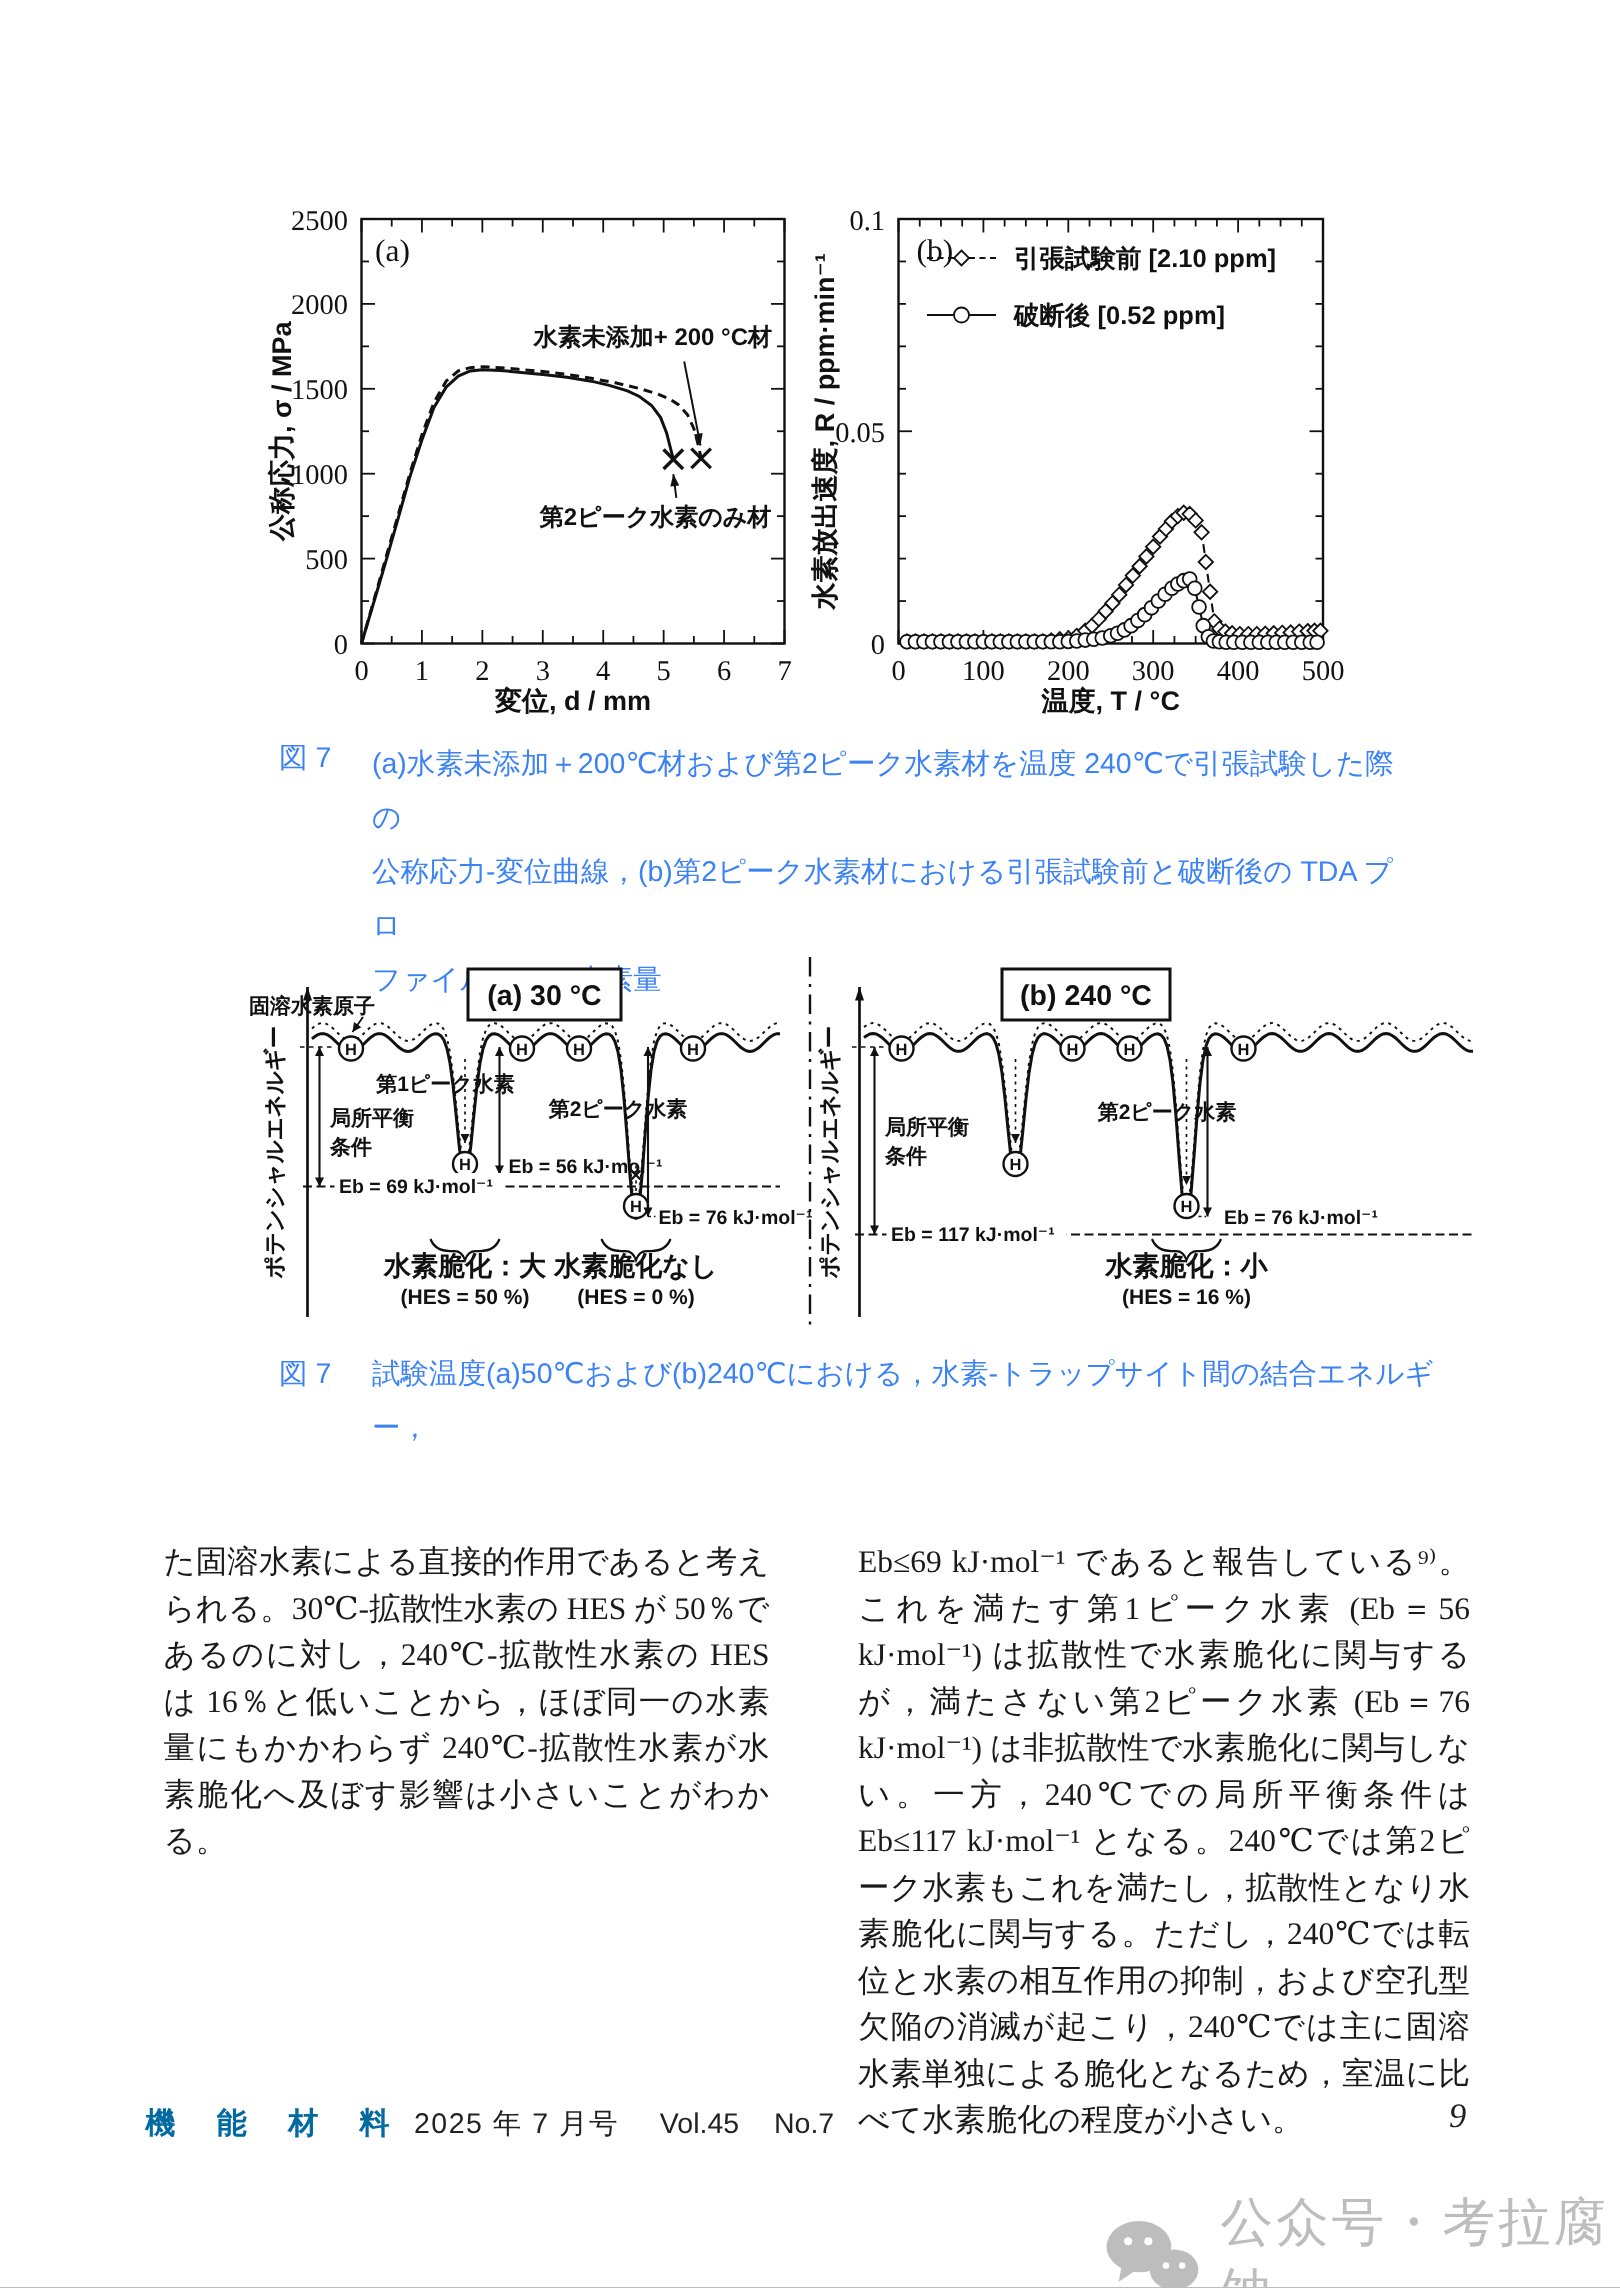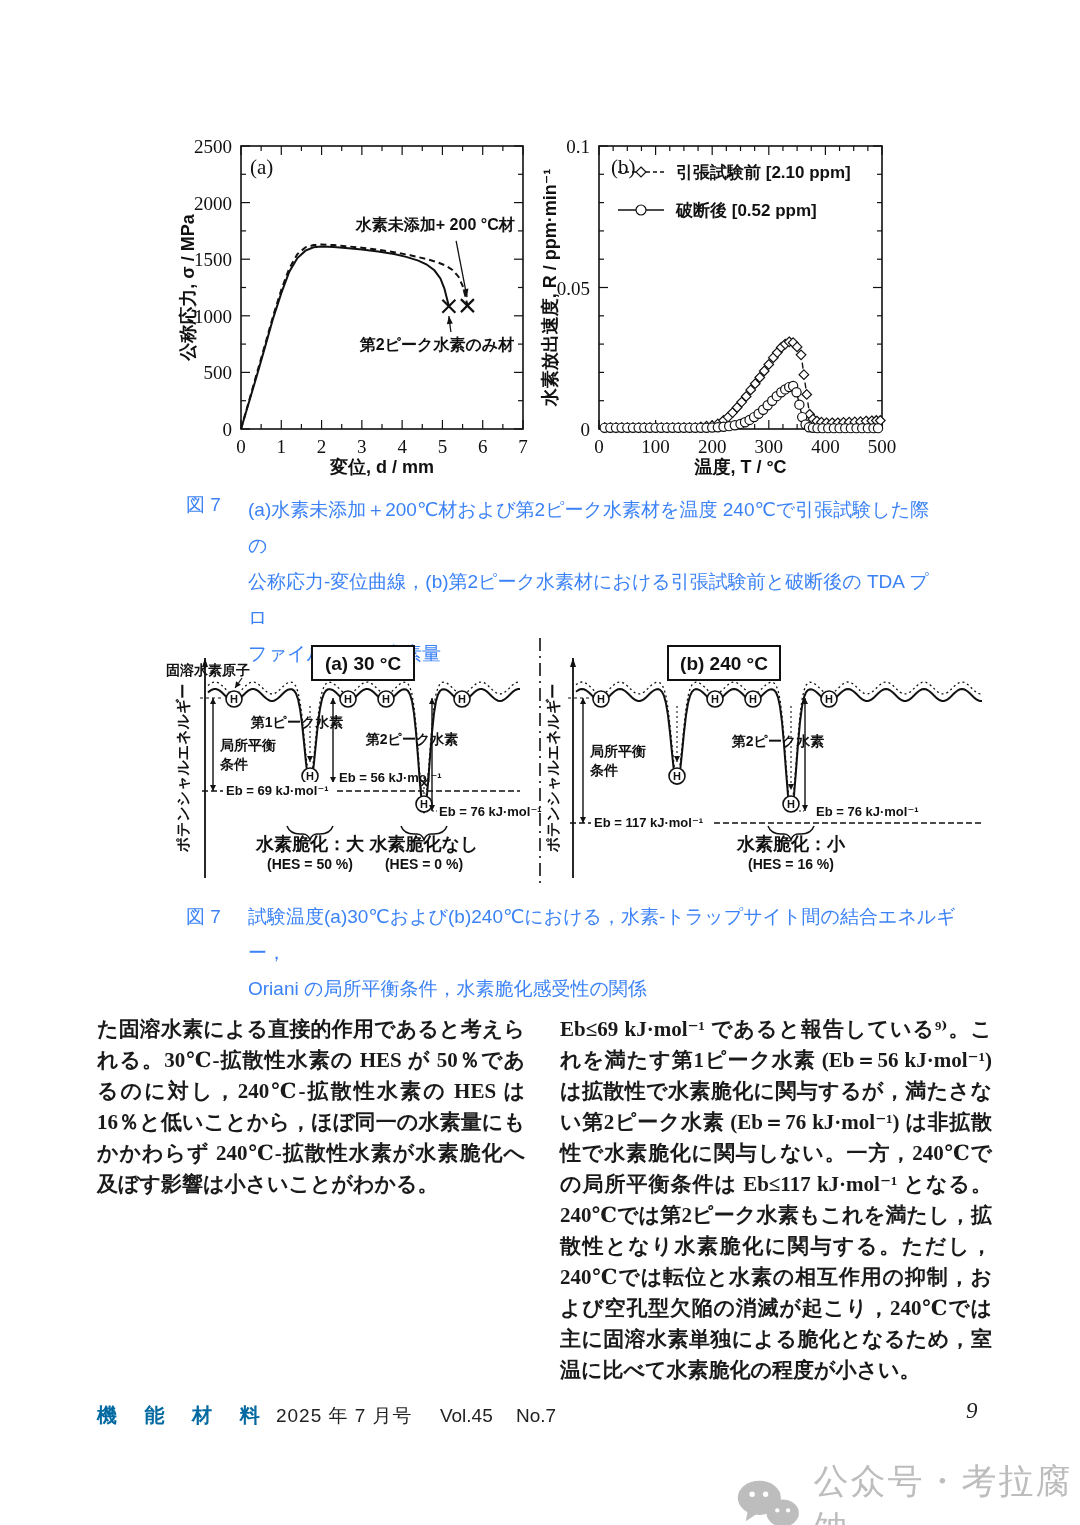--- a/index.html
+++ b/index.html
@@ -29,21 +29,21 @@
            font-size:19px;color:#3b82f6;}
   .caption .cap-label{position:absolute;left:0;top:0;}
   .caption .cap-body{margin-left:62px;line-height:36px;}
   #caption7{left:186px;top:492px;width:760px;}
   #caption8{left:186px;top:899px;width:780px;line-height:35px;}
   
   .bodycol{position:absolute;font-size:21px;line-height:31px;text-align:justify;
            font-family:"Liberation Serif","DejaVu Serif",serif;}
   #col-left{left:97px;top:1014px;width:428px;}
   #col-right{left:560px;top:1014px;width:432px;}
-  .bodycol p{margin:0;font-weight:bold;}
+  .bodycol p{margin:12px;}
   .bodycol p.indent{text-indent:1em;}
   
   .footer{position:absolute;left:97px;top:1402px;width:886px;height:28px;
           font-family:"Liberation Sans","DejaVu Sans",sans-serif;font-size:19px;color:#222;}
   .journal{font-weight:700;letter-spacing:11px;font-size:20px;}
   .issue{letter-spacing:1px;}
   .vol{margin-left:22px;} .num{margin-left:18px;}
   .pagenum{position:absolute;left:966px;top:1398px;font:italic 23px "Liberation Serif","DejaVu Serif",serif;color:#222;}
   
   .watermark{position:absolute;left:735px;top:1458px;display:flex;align-items:center;gap:12px;}
@@ -451,22 +451,21 @@
     <rect x="501" y="188" width="120" height="15" fill="#fff"></rect>
     <text class="f8s" x="504" y="201">Eb = 117 kJ·mol⁻¹</text>
     <text class="f8s" x="726" y="190">Eb = 76 kJ·mol⁻¹</text>
     <text class="f8big" x="701" y="224" text-anchor="middle">水素脆化：小</text>
     <text class="f8hes" x="701" y="243" text-anchor="middle">(HES = 16 %)</text>
   </svg>
 
   <div id="caption8" class="caption">
     <span class="cap-label">図 7</span>
     <div class="cap-body">
-      <div>試験温度(a)30℃および(b)240℃における，水素-トラップサイト間の結合エネルギー，</div>
-      <div>Oriani の局所平衡条件，水素脆化感受性の関係</div>
+      <div>試験温度(a)50℃および(b)240℃における，水素-トラップサイト間の結合エネルギー，</div>
     </div>
   </div>
 
   <div id="col-left" class="bodycol">
     <p>た固溶水素による直接的作用であると考えられる。30℃-拡散性水素の HES が 50％であるのに対し，240℃-拡散性水素の HES は 16％と低いことから，ほぼ同一の水素量にもかかわらず 240℃-拡散性水素が水素脆化へ及ぼす影響は小さいことがわかる。</p>
   </div>
   <div id="col-right" class="bodycol">
     <p>Eb≤69 kJ·mol⁻¹ であると報告している⁹⁾。これを満たす第1ピーク水素 (Eb＝56 kJ·mol⁻¹) は拡散性で水素脆化に関与するが，満たさない第2ピーク水素 (Eb＝76 kJ·mol⁻¹) は非拡散性で水素脆化に関与しない。一方，240℃での局所平衡条件は Eb≤117 kJ·mol⁻¹ となる。240℃では第2ピーク水素もこれを満たし，拡散性となり水素脆化に関与する。ただし，240℃では転位と水素の相互作用の抑制，および空孔型欠陥の消滅が起こり，240℃では主に固溶水素単独による脆化となるため，室温に比べて水素脆化の程度が小さい。</p>
   </div>
 

